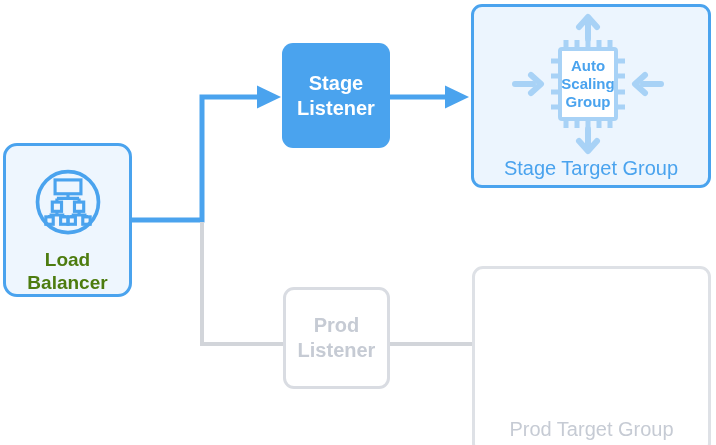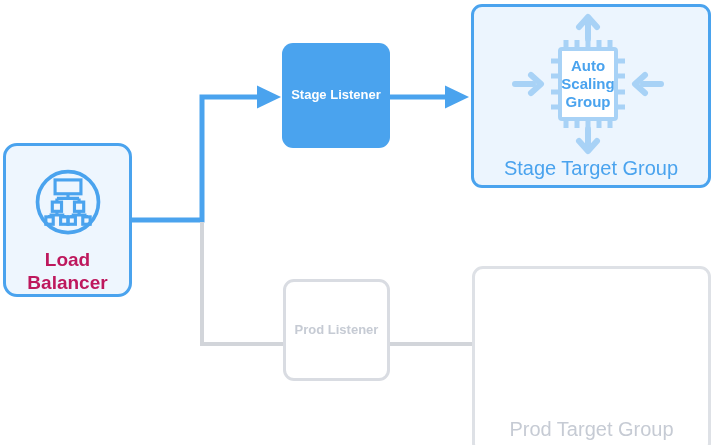--- a/index.html
+++ b/index.html
@@ -2,24 +2,24 @@
 <html><head>
 <meta charset="utf-8">
 <style>
   html,body{margin:0;padding:0;background:#ffffff;font-family:"Liberation Sans",sans-serif;}
   .canvas{position:relative;width:716px;height:445px;background:#ffffff;overflow:hidden;}
   .edges{position:absolute;left:0;top:0;z-index:0;}
   .node{position:absolute;box-sizing:border-box;z-index:1;display:flex;flex-direction:column;
         align-items:center;justify-content:center;text-align:center;}
   .lb-node{left:3px;top:143px;width:129px;height:154px;background:#eef6fe;
            border:3px solid #4aa3ee;border-radius:14px;justify-content:flex-start;padding-top:21px;}
-  .lb-label{color:#be185d;font-size:19px;font-weight:700;line-height:1.18;margin-top:12px;}
-  .listener{width:108px;height:105px;border-radius:11px;font-size:13px;font-weight:700;line-height:1.25;}
+  .lb-label{color:#4d7c0f;font-size:19px;font-weight:700;line-height:1.18;margin-top:12px;}
+  .listener{width:108px;height:105px;border-radius:11px;font-size:20px;font-weight:700;line-height:1.25;}
   .stage-listener{left:282px;top:43px;background:#4aa3ee;color:#ffffff;}
-  .prod-listener{left:283px;top:279px;width:107px;height:102px;background:#ffffff;
+  .prod-listener{left:283px;top:287px;width:107px;height:102px;background:#ffffff;
                  border:3px solid #d9dce2;color:#c6cbd4;}
   .tg{border-radius:11px;padding-left:24px;}
   .stage-tg{left:471px;top:4px;width:240px;height:184px;background:#ecf5fe;border:3px solid #4aa3ee;}
   .prod-tg{left:472px;top:252px;width:239px;height:188px;background:#ffffff;border:3px solid #dee1e6;margin-top:14px;}
   .tg-label{position:absolute;left:0;right:0;bottom:5px;font-size:20px;font-weight:400;}
   .stage-tg .tg-label{color:#4aa3ee;}
   .prod-tg .tg-label{color:#c6cbd4;bottom:10px;}
   .chip-wrap{position:absolute;left:29px;top:6px;width:170px;height:152px;}
   .chip-wrap svg{position:absolute;left:0;top:0;}
   .chip-text{position:absolute;left:53px;top:38px;width:64px;height:66px;display:flex;

